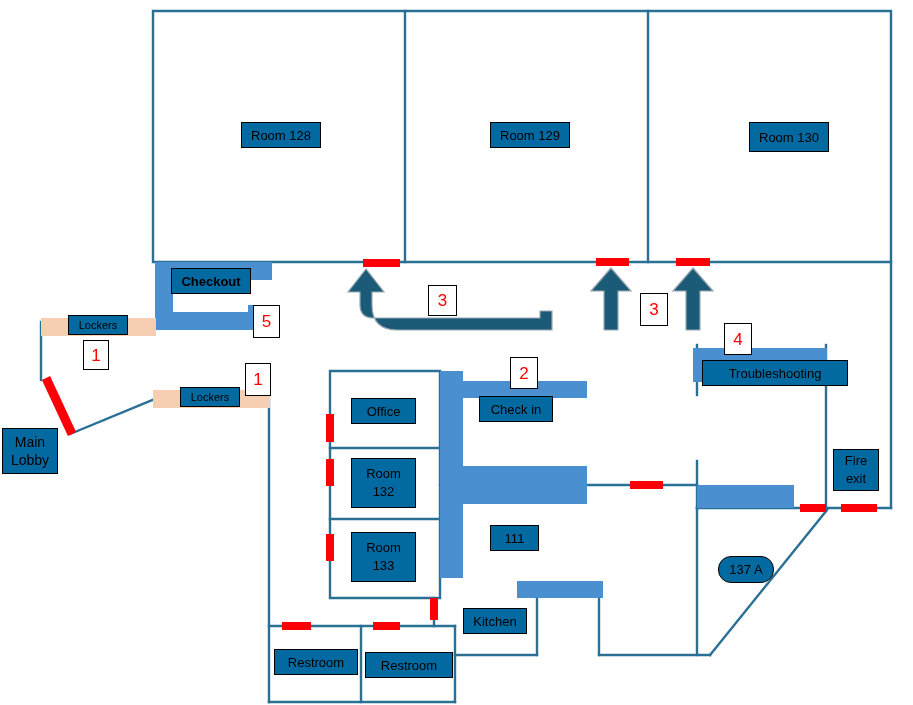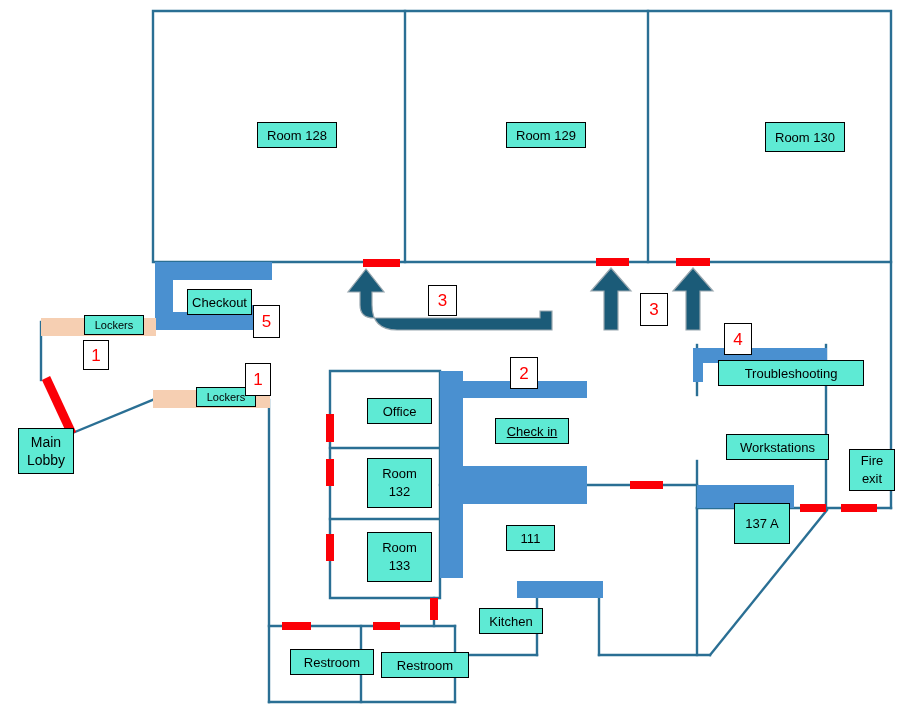--- a/index.html
+++ b/index.html
@@ -17,33 +17,32 @@
     background: #ffffff;
     overflow: hidden;
   }
   #floorplan-svg {
     position: absolute;
     left: 0;
     top: 0;
   }
   .label-box {
     position: absolute;
-    background: #5eead4;
+    background: #0369a1;
     border: 1px solid #000000;
     color: #000000;
     font-size: 13px;
     line-height: 15px;
     text-align: center;
     display: flex;
     align-items: center;
     justify-content: center;
     box-sizing: border-box;
     white-space: pre-line;
     padding: 2px 5px;
-    margin-left: 16px;
   }
   .num-box {
     position: absolute;
     background: #ffffff;
     border: 1px solid #000000;
     color: #ff0000;
     font-size: 17px;
     line-height: 17px;
     text-align: center;
     display: flex;
@@ -168,51 +167,50 @@
     </g>
 
   </svg>
 
   <div class="label-box" style="left:241px; top:122px; width:80px; height:26px;">Room 128</div>
 
   <div class="label-box" style="left:490px; top:122px; width:80px; height:26px;">Room 129</div>
 
   <div class="label-box" style="left:749px; top:122px; width:80px; height:30px;">Room 130</div>
 
-  <div class="label-box" style="left:171px; top:289px; width:65px; height:26px;">Checkout</div>
+  <div class="label-box" style="left:171px; top:268px; width:80px; height:26px;font-weight:bold;">Checkout</div>
 
   <div class="label-box label-two-line" style="left:2px; top:428px; width:56px; height:46px; font-size:14px;">Main
 Lobby</div>
 
   <div class="label-box" style="left:351px; top:398px; width:65px; height:26px;">Office</div>
 
-  <div class="label-box" style="left:479px; top:418px; width:74px; height:26px;text-decoration:underline;">Check in</div>
+  <div class="label-box" style="left:479px; top:396px; width:74px; height:26px;">Check in</div>
 
   <div class="label-box label-two-line" style="left:351px; top:458px; width:65px; height:50px;">Room
 132</div>
 
   <div class="label-box label-two-line" style="left:351px; top:532px; width:65px; height:50px;">Room
 133</div>
 
   <div class="label-box" style="left:490px; top:525px; width:49px; height:26px;">111</div>
 
   <div class="label-box" style="left:463px; top:608px; width:64px; height:26px;">Kitchen</div>
 
   <div class="label-box" style="left:274px; top:649px; width:84px; height:26px;">Restroom</div>
 
   <div class="label-box" style="left:365px; top:652px; width:88px; height:26px;">Restroom</div>
 
   <div class="label-box" style="left:702px; top:360px; width:146px; height:26px;">Troubleshooting</div>
 
-  <div class="label-box" style="left:710px; top:434px; width:103px; height:26px;">Workstations</div>
 
   <div class="label-box label-two-line" style="left:833px; top:449px; width:46px; height:42px;">Fire
 exit</div>
 
-  <div class="label-box" style="left:718px; top:503px; width:56px; height:41px;">137 A</div>
+  <div class="label-box" style="left:718px; top:556px; width:56px; height:27px;border-radius:13px;">137 A</div>
 
   <div class="label-box" style="left:68px; top:315px; width:60px; height:20px; font-size:11px;">Lockers</div>
 
   <div class="label-box" style="left:180px; top:387px; width:60px; height:20px; font-size:11px;">Lockers</div>
 
   <div class="num-box" style="left:83px; top:340px; width:26px; height:30px;">1</div>
 
   <div class="num-box" style="left:245px; top:363px; width:26px; height:33px;">1</div>
 
   <div class="num-box" style="left:253px; top:305px; width:27px; height:33px;">5</div>

